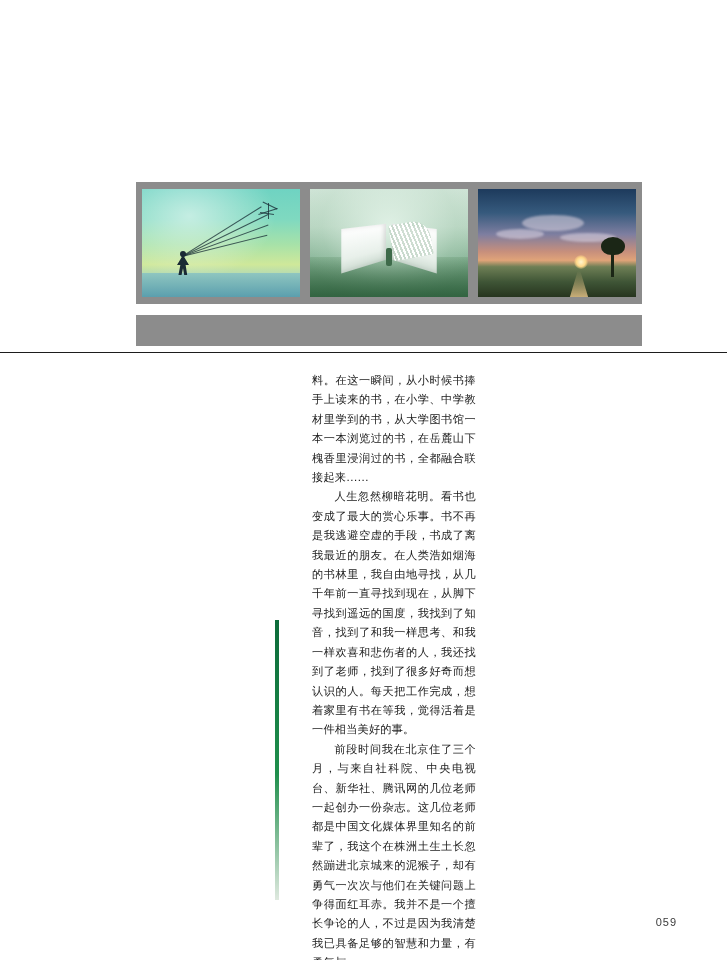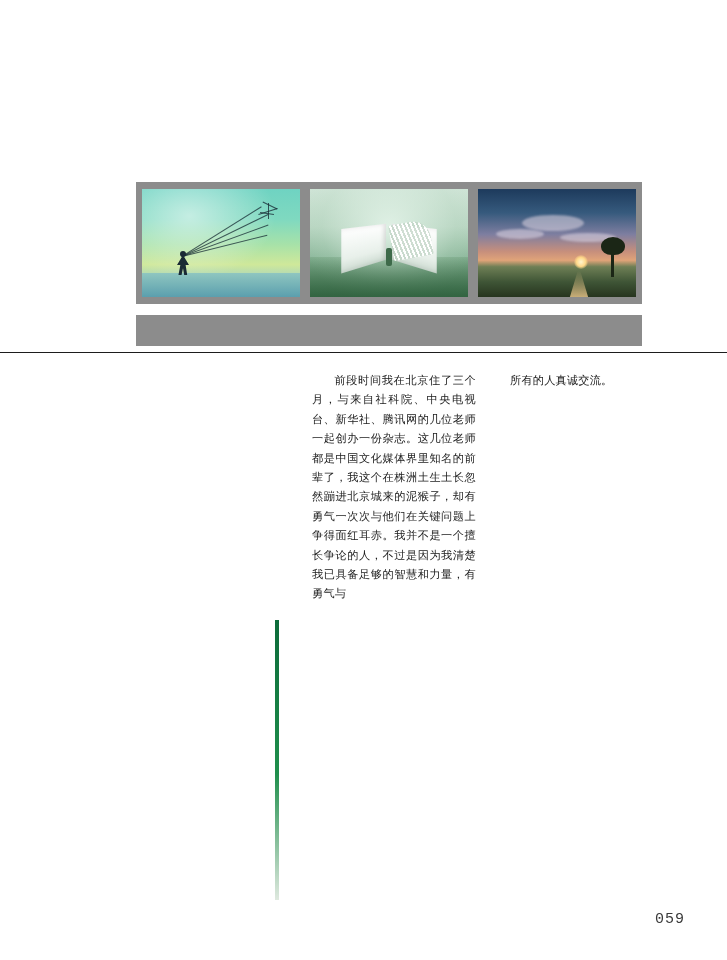--- a/index.html
+++ b/index.html
@@ -278,26 +278,26 @@
     left: 275px;
     top: 620px;
     width: 4px;
     height: 280px;
     background: linear-gradient(to bottom, #0c6b3a 0%, #1f8f4c 55%, #dfe9df 100%);
   }
 
   
   .page-num {
     position: absolute;
-    right: 42px;
+    right: 50px;
     bottom: 32px;
-    font-size: 15px;
+    font-size: 11px;
     color: #3a3a3a;
     letter-spacing: 1px;
-    font-family: Liberation Mono, monospace;
+    font-family: Liberation Sans, sans-serif;
   }
 </style>
 </head>
 <body>
 
 <div class="page">
 
   <div class="band">
 
     <div class="photo photo-kite">
@@ -340,24 +340,25 @@
 
   <div class="grey-block"></div>
 
   <div class="rule"></div>
 
   <div class="accent"></div>
 
   <div class="cols">
 
     <div class="col">
+      <p>料。在这一瞬间，从小时候书捧手上读来的书，在小学、中学教材里学到的书，从大学图书馆一本一本浏览过的书，在岳麓山下槐香里浸润过的书，全都融合联接起来……</p>
+      <p class="indent">人生忽然柳暗花明。看书也变成了最大的赏心乐事。书不再是我逃避空虚的手段，书成了离我最近的朋友。在人类浩如烟海的书林里，我自由地寻找，从几千年前一直寻找到现在，从脚下寻找到遥远的国度，我找到了知音，找到了和我一样思考、和我一样欢喜和悲伤者的人，我还找到了老师，找到了很多好奇而想认识的人。每天把工作完成，想着家里有书在等我，觉得活着是一件相当美好的事。</p>
       <p class="indent">前段时间我在北京住了三个月，与来自社科院、中央电视台、新华社、腾讯网的几位老师一起创办一份杂志。这几位老师都是中国文化媒体界里知名的前辈了，我这个在株洲土生土长忽然蹦进北京城来的泥猴子，却有勇气一次次与他们在关键问题上争得面红耳赤。我并不是一个擅长争论的人，不过是因为我清楚我已具备足够的智慧和力量，有勇气与</p>
     </div>
 
     <div class="col">
-      <p>所有的人真诚交流。</p>
     </div>
 
   </div>
 
   <div class="page-num">059</div>
 
 </div>
 
 </body></html>

